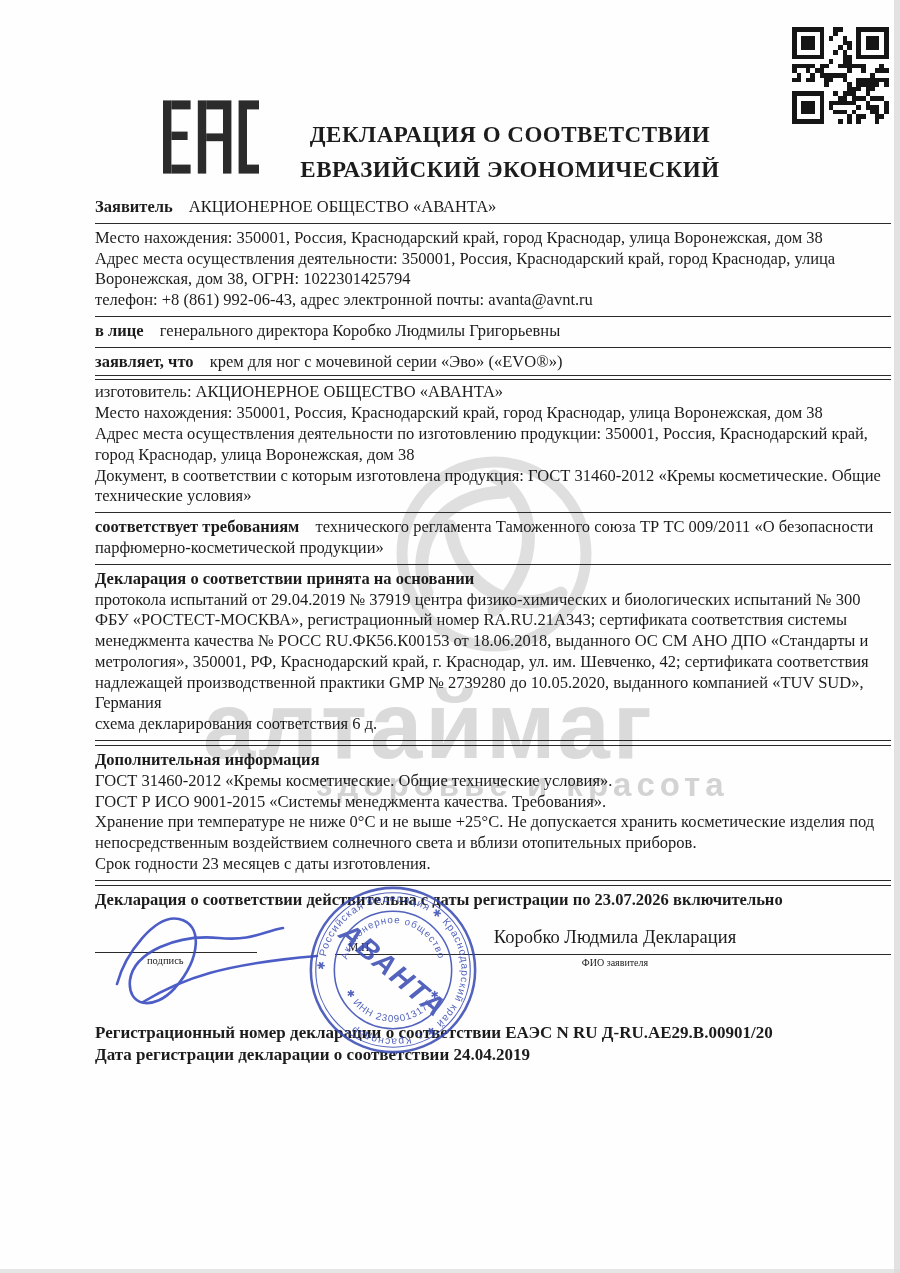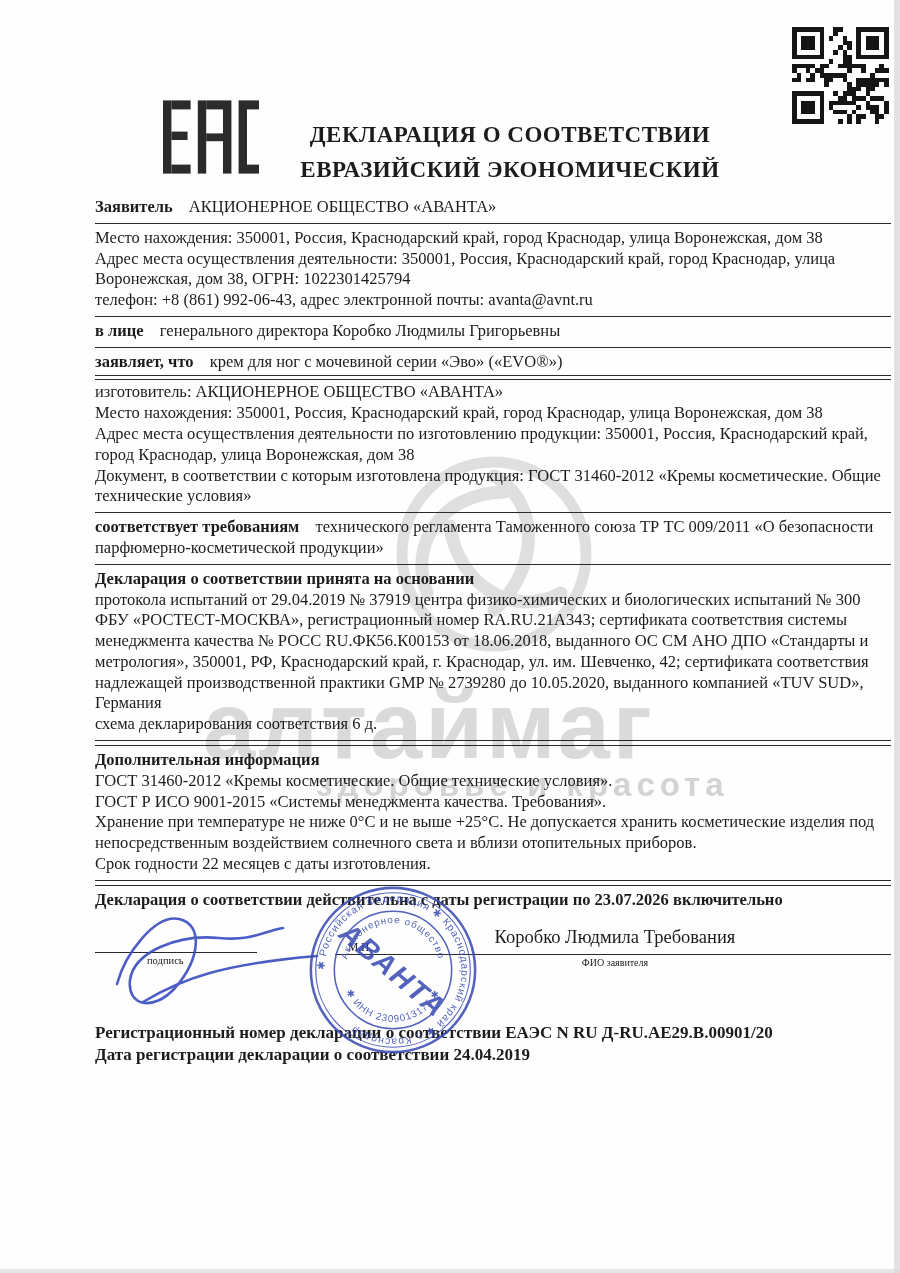--- a/index.html
+++ b/index.html
@@ -348,37 +348,37 @@
 
     <p class="hd">Декларация о соответствии принята на основании</p>
     <p>протокола  испытаний  от  29.04.2019 № 37919 центра физико-химических и биологических испытаний № 300 ФБУ «РОСТЕСТ-МОСКВА»,  регистрационный  номер RA.RU.21A343; сертификата соответствия системы менеджмента качества № РОСС RU.ФК56.К00153  от 18.06.2018, выданного ОС СМ  АНО ДПО «Стандарты и метрология», 350001, РФ, Краснодарский край, г. Краснодар, ул. им. Шевченко, 42; сертификата соответствия надлежащей производственной практики GMP № 2739280 до 10.05.2020, выданного компанией «TUV SUD», Германия</p>
     <p class="gap4">схема декларирования  соответствия  6 д.</p>
     <div class="rule dbl"></div>
 
     <p class="hd">Дополнительная информация</p>
     <p class="gap4">ГОСТ 31460-2012 «Кремы  косметические.  Общие технические условия».</p>
     <p>ГОСТ Р ИСО 9001-2015 «Системы менеджмента качества. Требования».</p>
     <p>Хранение при температуре не ниже 0°С и не выше +25°С. Не допускается хранить косметические изделия под непосредственным воздействием солнечного света и вблизи отопительных приборов.</p>
-    <p>Срок годности 22 месяцев с даты изготовления.</p>
+    <p>Срок годности 23 месяцев с даты изготовления.</p>
     <div class="rule dbl"></div>
 
     <p class="validity">Декларация о соответствии действительна с даты регистрации по 23.07.2026 включительно</p>
 
     <div class="sig-area">
       <svg class="sig-svg" width="230" height="120" viewBox="0 0 230 120">
         <g fill="none" stroke="#3a4cc0" stroke-width="2.6" stroke-linecap="round" opacity=".9">
           <path d="M14,78 C 22,48 52,8 76,13 C 100,18 98,52 72,82 C 50,106 24,100 27,74 C 31,46 74,28 116,32 C 150,35 158,26 180,22"></path>
           <path d="M40,96 C 80,72 120,58 214,50"></path>
         </g>
       </svg>
       <div class="sig-line"></div>
       <span class="sig-cap">подпись</span>
       <span class="mp">М.П.</span>
       <div class="fio-line"></div>
-      <div class="fio-name">Коробко Людмила Требования</div>
+      <div class="fio-name">Коробко Людмила Декларация</div>
       <div class="fio-cap">ФИО заявителя</div>
 
       <svg class="stamp" width="176" height="176" viewBox="0 0 180 180">
         <defs>
           <path id="oring" d="M90,90 m-70,0 a70,70 0 1,1 140,0 a70,70 0 1,1 -140,0"></path>
           <path id="itop" d="M90,90 m-48,0 a48,48 0 1,1 96,0"></path>
           <path id="ibot" d="M90,90 m-53,0 a53,53 0 1,0 106,0"></path>
         </defs>
         <g fill="none" stroke="#3a4cb4">
           <circle cx="90" cy="90" r="84" stroke-width="2.6"></circle>

